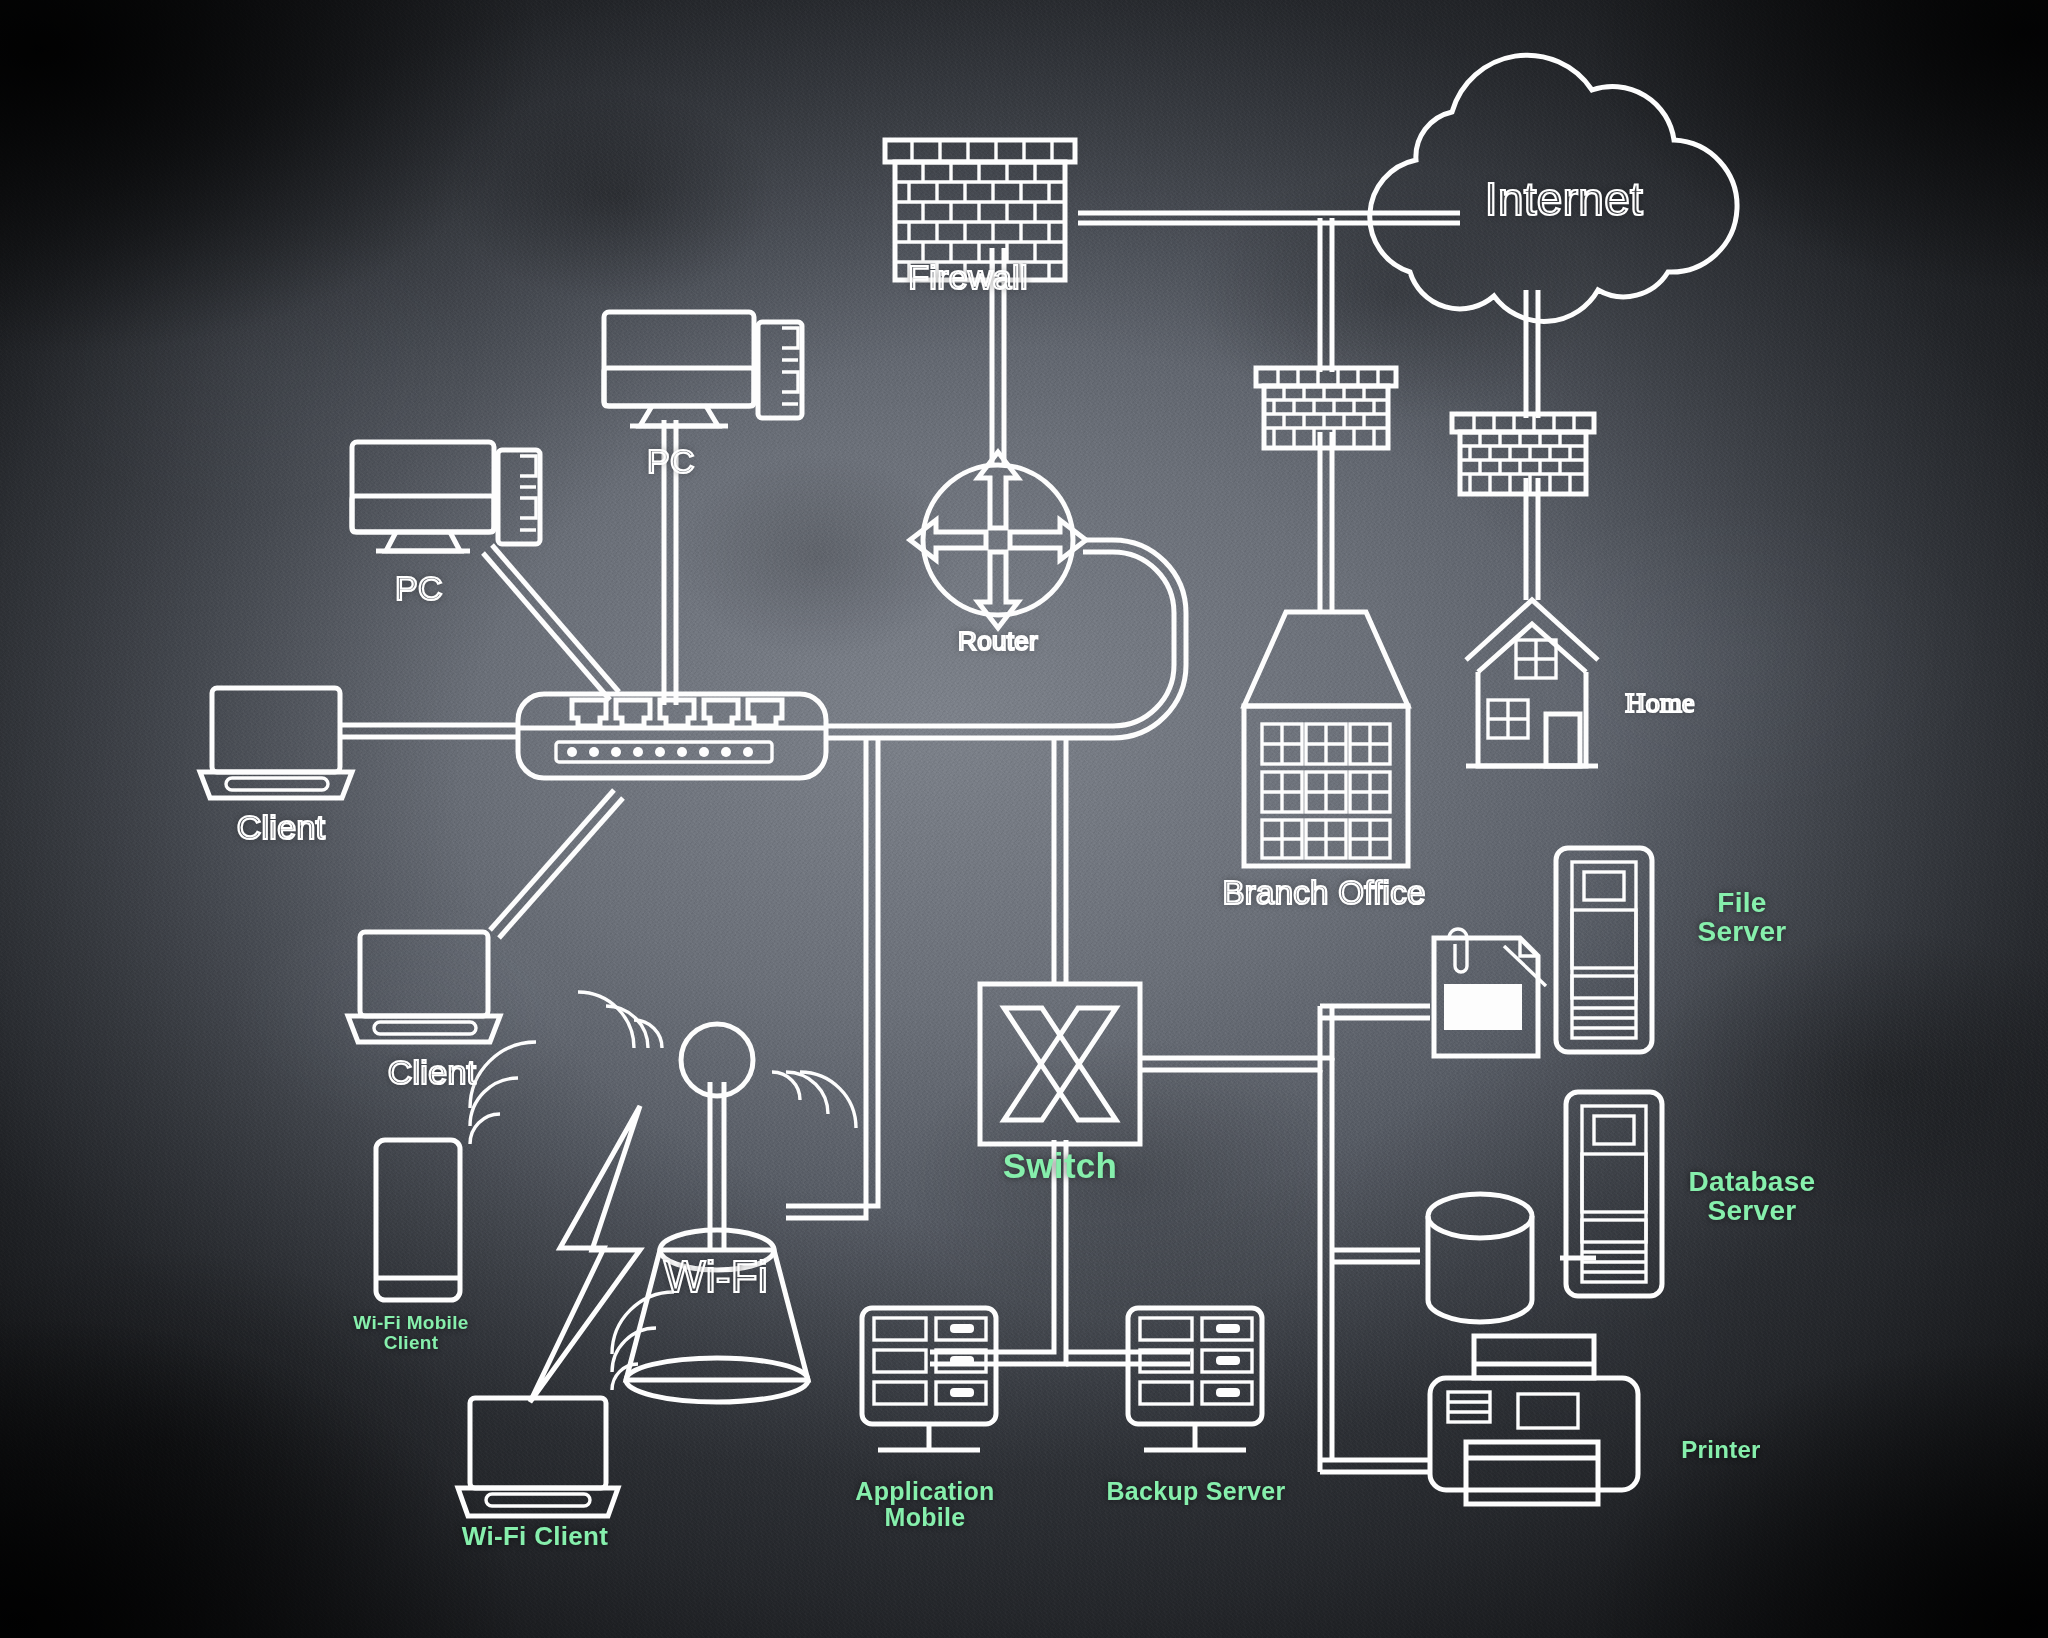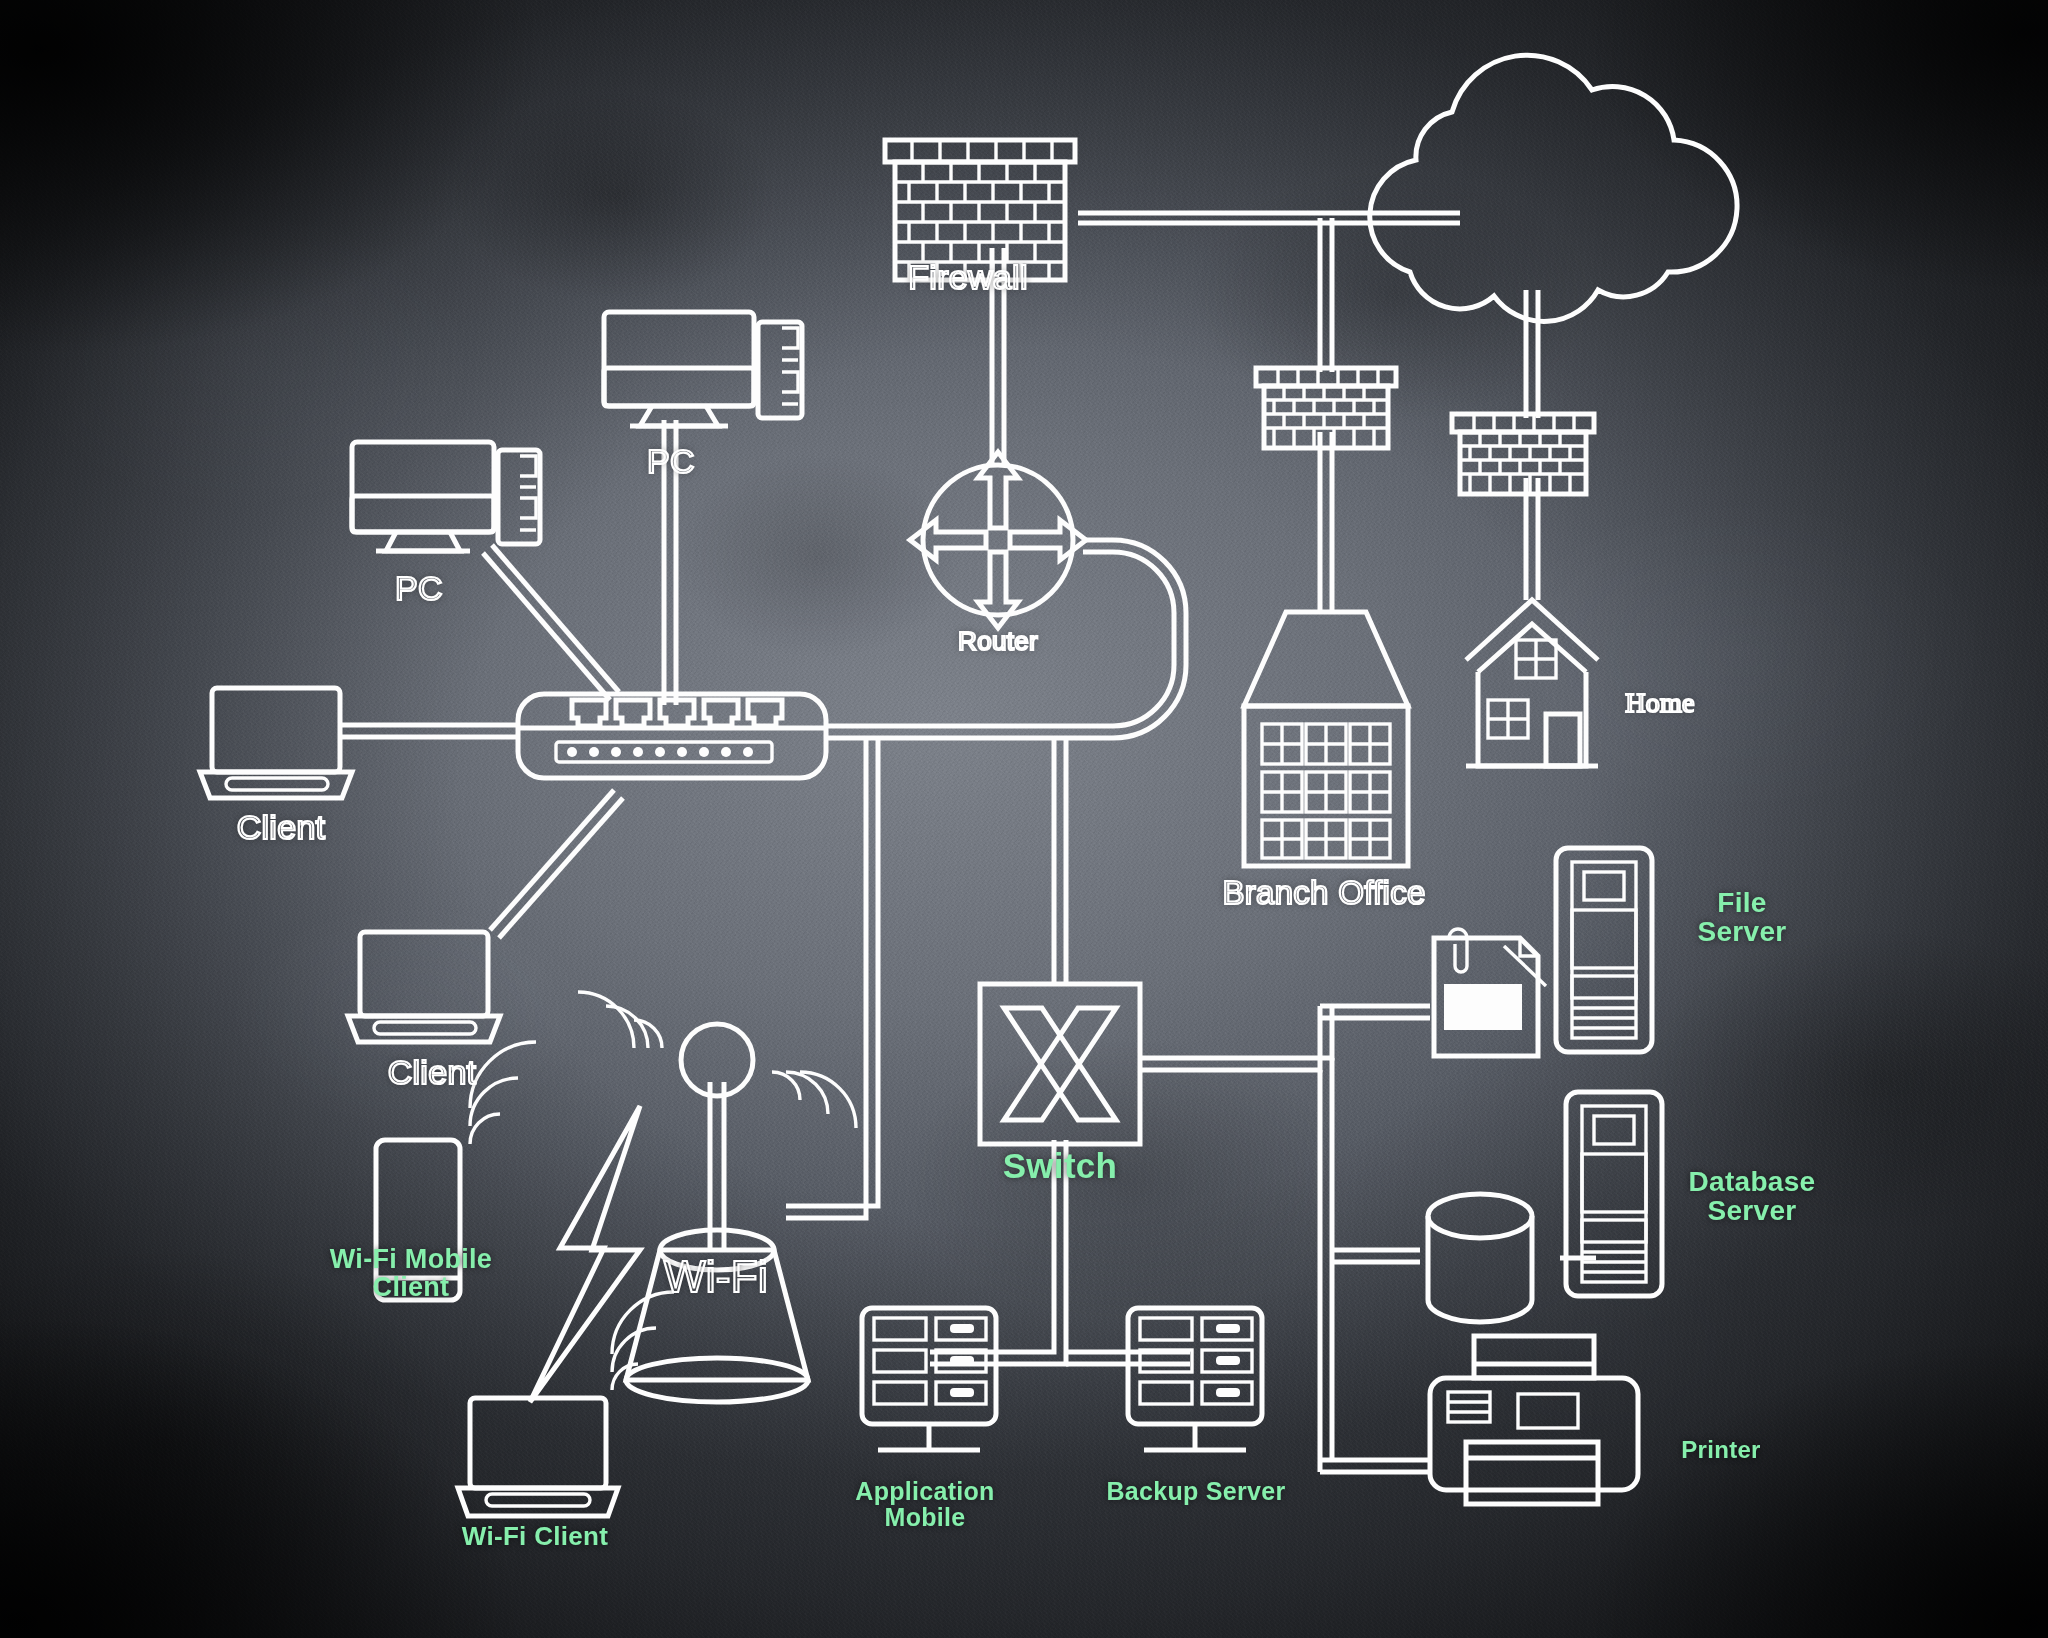--- a/index.html
+++ b/index.html
@@ -482,30 +482,31 @@
         <rect class="lnthin" x="1202" y="1382" width="50" height="22"></rect>
         <rect class="fil" x="1216" y="1388" width="24" height="9" rx="4"></rect>
       </g>
       <path class="ln" d="M1195 1424 V1450"></path>
       <path class="ln" d="M1144 1450 H1246"></path>
     </g>
 
   </svg>
 
   <div class="lbl outline" style="left:828px;  top:260px;  width:280px; font-size:34px;">Firewall</div>
+  <div class="lbl outline" style="left:1424px; top:175px;  width:280px; font-size:46px;">Internet</div>
   <div class="lbl outline" style="left:571px;  top:444px;  width:200px; font-size:34px;">PC</div>
   <div class="lbl outline" style="left:319px;  top:571px;  width:200px; font-size:34px;">PC</div>
   <div class="lbl outline" style="left:858px;  top:628px;  width:280px; font-size:26px;">Router</div>
   <div class="lbl outline" style="left:1154px; top:876px;  width:340px; font-size:33px;">Branch Office</div>
   <div class="lbl outline" style="left:1560px; top:688px;  width:200px; font-size:28px;font-family:Liberation Serif, serif;">Home</div>
   <div class="lbl outline" style="left:181px;  top:810px;  width:200px; font-size:34px;">Client</div>
   <div class="lbl outline" style="left:332px;  top:1055px; width:200px; font-size:34px;">Client</div>
   <div class="lbl outline" style="left:596px;  top:1254px; width:240px; font-size:44px;">Wi-Fi</div>
 
-  <div class="lbl solid" style="left:291px;  top:1245px; width:240px; font-size:27px;">Wi-Fi Mobile
+  <div class="lbl solid" style="left:291px;  top:1313px; width:240px; font-size:19px;">Wi-Fi Mobile
 Client</div>
   <div class="lbl solid" style="left:405px;  top:1523px; width:260px; font-size:26px;">Wi-Fi Client</div>
   <div class="lbl solid" style="left:940px;  top:1148px; width:240px; font-size:35px;text-align:center;">Switch</div>
   <div class="lbl solid" style="left:805px; top:1478px; width:240px; font-size:25px;">Application
 Mobile</div>
   <div class="lbl solid" style="left:1066px; top:1478px; width:260px; font-size:25px;">Backup Server</div>
   <div class="lbl solid" style="left:1652px; top:888px;  width:180px; font-size:28px;">File
 Server</div>
   <div class="lbl solid" style="left:1652px; top:1167px; width:200px; font-size:28px;">Database
 Server</div>

